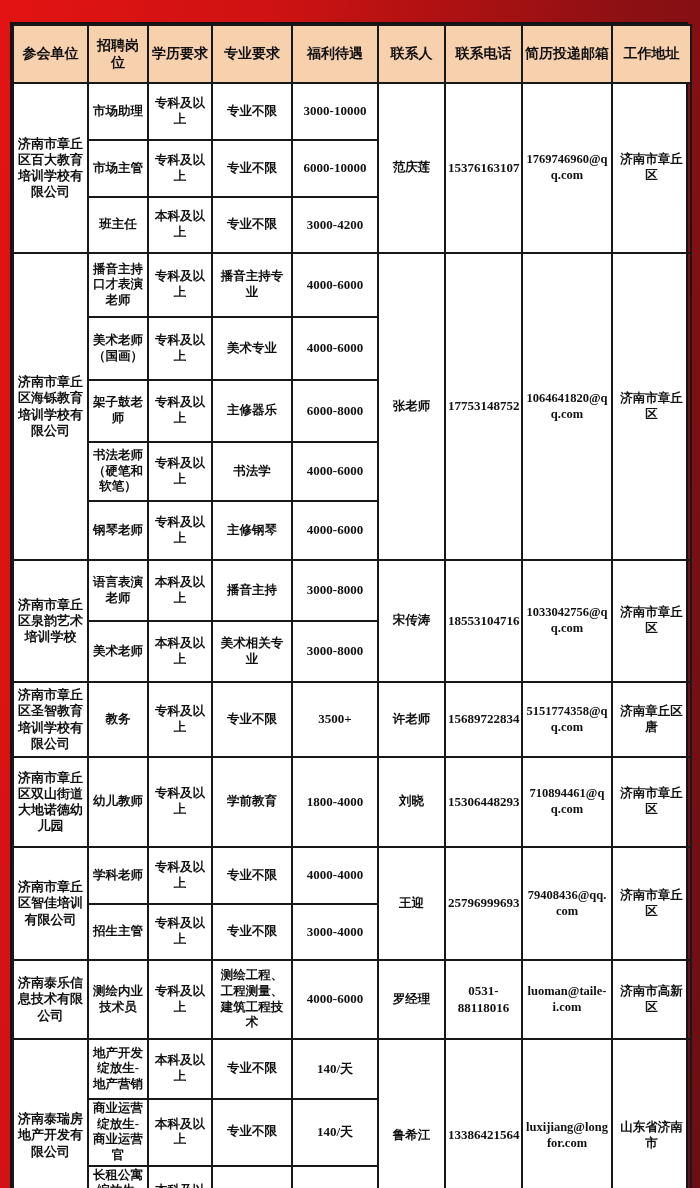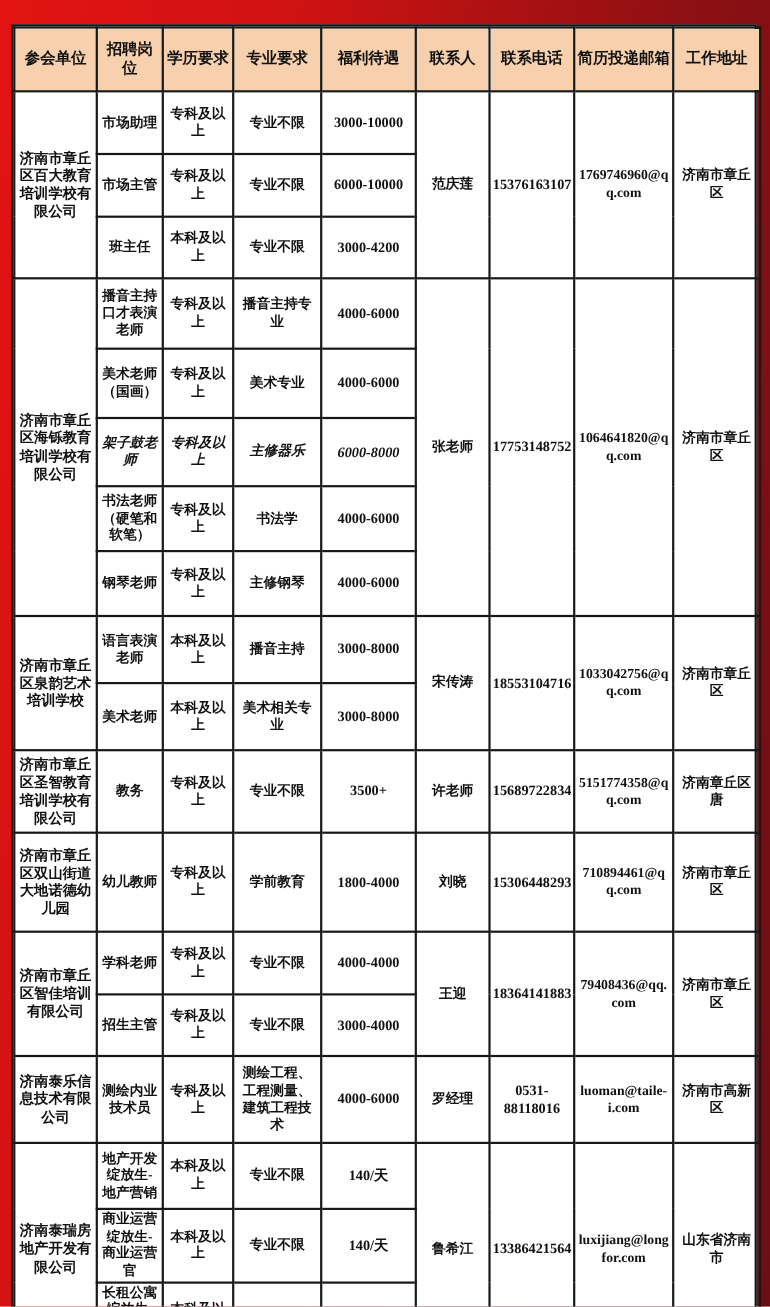--- a/index.html
+++ b/index.html
@@ -118,21 +118,21 @@
             <td class="num" rowspan="5">17753148752</td>
             <td class="email" rowspan="5">1064641820@qq.com</td>
             <td rowspan="5">济南市章丘区</td>
           </tr>
           <tr style="height: 63px;">
             <td>美术老师（国画）</td>
             <td>专科及以上</td>
             <td>美术专业</td>
             <td class="num">4000-6000</td>
           </tr>
-          <tr style="height: 62px; font-style: italic;">
+          <tr style="height: 62px;">
             <td>架子鼓老师</td>
             <td>专科及以上</td>
             <td>主修器乐</td>
             <td class="num">6000-8000</td>
           </tr>
           <tr style="height: 59px;">
             <td>书法老师（硬笔和软笔）</td>
             <td>专科及以上</td>
             <td>书法学</td>
             <td class="num">4000-6000</td>
@@ -182,21 +182,21 @@
             <td class="email">710894461@qq.com</td>
             <td>济南市章丘区</td>
           </tr>
           <tr style="height: 57px;">
             <td class="company" rowspan="2">济南市章丘区智佳培训有限公司</td>
             <td>学科老师</td>
             <td>专科及以上</td>
             <td>专业不限</td>
             <td class="num">4000-4000</td>
             <td rowspan="2">王迎</td>
-            <td class="num" rowspan="2">18364141883</td>
+            <td class="num" rowspan="2">25796999693</td>
             <td class="email" rowspan="2">79408436@qq.com</td>
             <td rowspan="2">济南市章丘区</td>
           </tr>
           <tr style="height: 56px;">
             <td>招生主管</td>
             <td>专科及以上</td>
             <td>专业不限</td>
             <td class="num">3000-4000</td>
           </tr>
           <tr style="height: 79px;">

